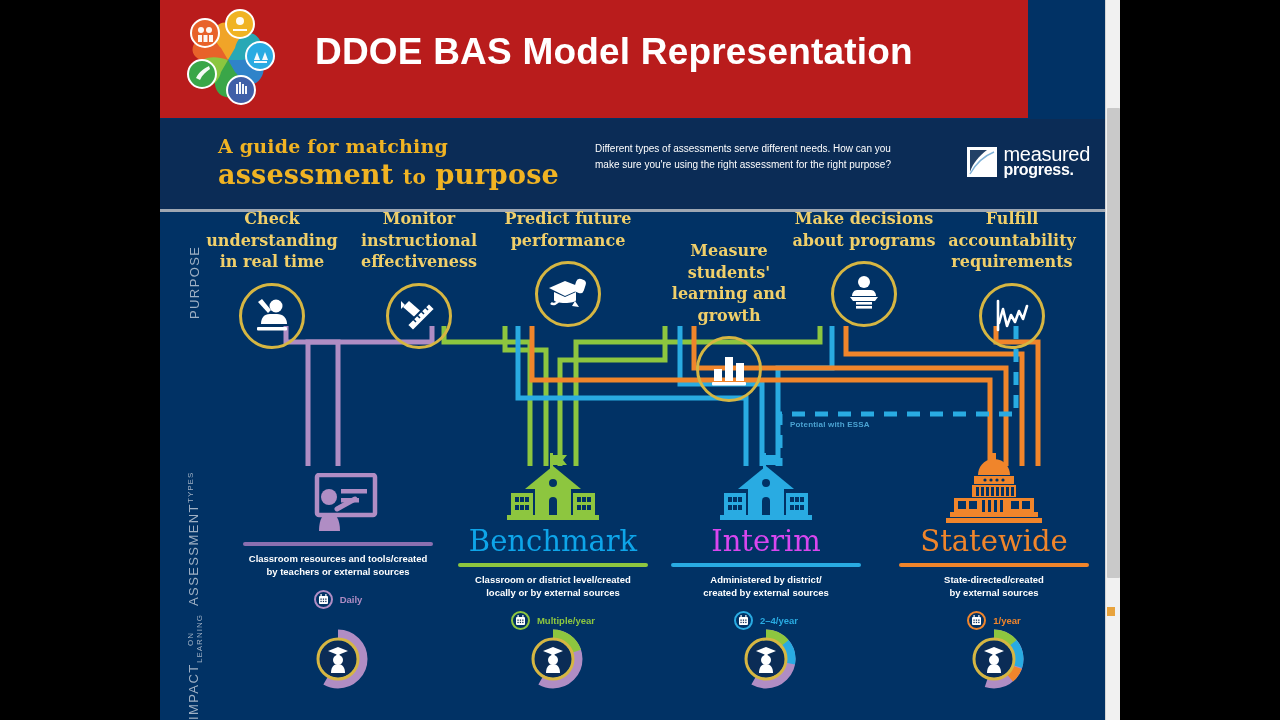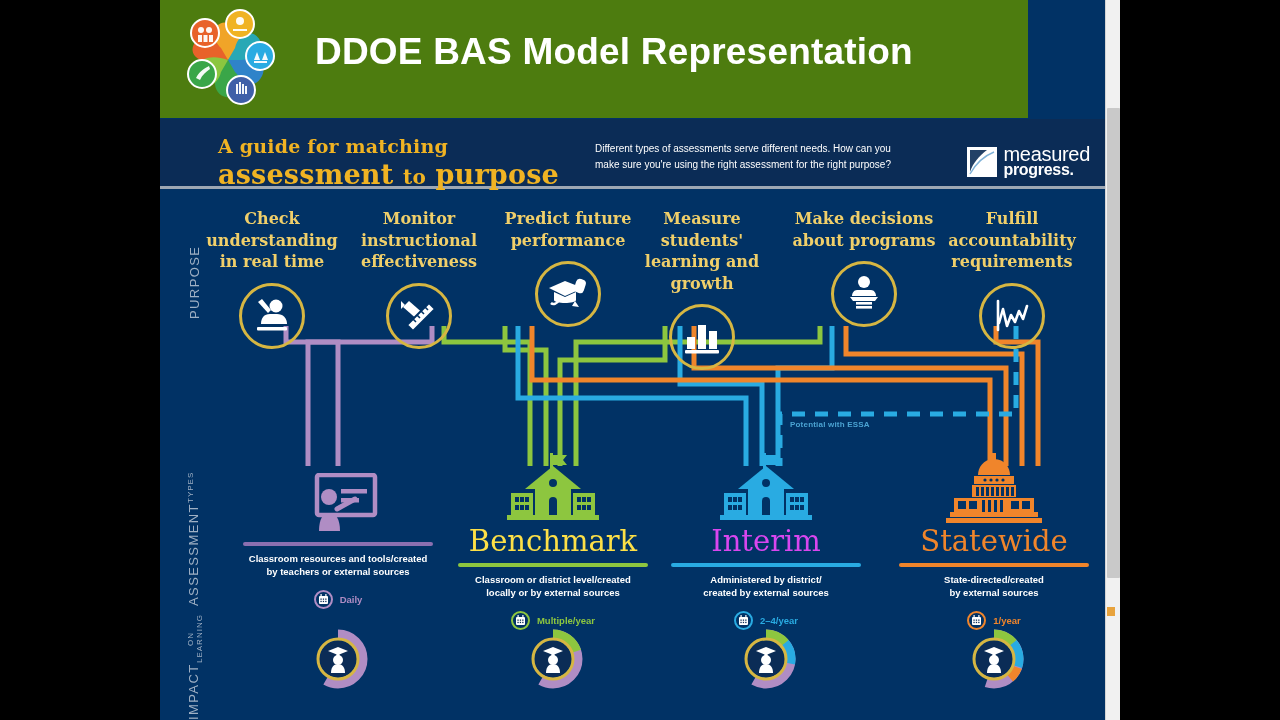--- a/index.html
+++ b/index.html
@@ -15,32 +15,32 @@
   .slide {
     position: absolute; left: 160px; top: 0;
     width: 960px; height: 720px;
     background: #013265;
     overflow: hidden;
   }
 
   
   .titlebar {
     position: absolute; left: 0; top: 0; width: 868px; height: 118px;
-    background: #4d7c0f;
+    background: #b91c1c;
   }
   .logo-wrap { position: absolute; left: 18px; top: 8px; width: 100px; height: 104px; }
   .slide-title {
     position: absolute; left: 155px; top: 31px;
     color: #ffffff; font-size: 37px; font-weight: bold;
     letter-spacing: .2px; white-space: nowrap;
   }
 
   
   .banner {
-    position: absolute; left: 0; top: 119px; width: 960px; height: 70px;
+    position: absolute; left: 0; top: 119px; width: 960px; height: 93px;
     background: #0b2c56;
     border-bottom: 3px solid #9ea7b3;
   }
   .banner-head { position: absolute; left: 58px; top: 16px; }
   .bh1 { color: #f0b323; font-size: 19px; font-weight: bold;
          font-family: "DejaVu Serif", serif; letter-spacing:.2px; }
   .bh2 { color: #f0b323; font-size: 27px; font-weight: bold; margin-top: 2px;
          font-family: "DejaVu Serif", serif; letter-spacing:.2px; }
   .bh2 .sm { font-size: 20px; }
   .banner-copy {
@@ -259,21 +259,21 @@
           <svg width="42" height="38" viewBox="0 0 42 38" fill="#fff">
             <path d="M18,6 L36,13 L18,21 L2,13 z"></path>
             <path d="M7,17 v8 c0,4 22,4 22,0 v-8 l-11,5 z"></path>
             <rect x="28" y="4" width="10" height="14" rx="4" transform="rotate(18 33 11)"></rect>
             <path d="M12,25 c-2,4 -6,5 -8,3" stroke="#fff" stroke-width="2.5" fill="none"></path>
             <path d="M28,26 l4,6 l-7,-1 z"></path>
           </svg>
         </div>
       </div>
 
-      <div class="purpose-col" style="left:467px;">
+      <div class="purpose-col" style="left:494px;margin-top:32px;">
         <div class="p-cap">
           <span>Measure students'</span><br>
           <span>learning and growth</span>
         </div>
         <div class="p-circle">
           <svg width="38" height="36" viewBox="0 0 38 36" fill="#fff">
             <rect x="4" y="18" width="8" height="12"></rect>
             <rect x="15" y="6" width="8" height="24"></rect>
             <rect x="26" y="12" width="8" height="18"></rect>
             <rect x="2" y="31" width="34" height="3.5" rx="1"></rect>
@@ -369,21 +369,21 @@
               <rect x="72" y="44" width="4" height="5"></rect>
                 <rect x="77" y="44" width="4" height="5"></rect>
                 <rect x="82" y="44" width="4" height="5"></rect>
               <rect x="72" y="52" width="4" height="5"></rect>
                 <rect x="77" y="52" width="4" height="5"></rect>
                 <rect x="82" y="52" width="4" height="5"></rect>
             </g>
             <rect x="2" y="62" width="92" height="5"></rect>
           </svg>
         </div>
-        <div class="t-name" style="color:#fde047;">Benchmark</div>
+        <div class="t-name" style="color:#0ea5e9;">Benchmark</div>
         <div class="t-rule" style="background:#8dc63f;"></div>
         <div class="t-desc">
           <span>Classroom or district level/created</span><br>
           <span>locally or by external sources</span>
         </div>
         <div class="t-freq">
           <span class="cal" style="border-color:#8dc63f;">
             <svg width="11" height="11" viewBox="0 0 11 11" fill="#fff">
                 <rect x="1" y="2" width="9" height="8" rx="1"></rect>
                 <rect x="2.5" y="0" width="1.2" height="3" fill="#fff"></rect>

